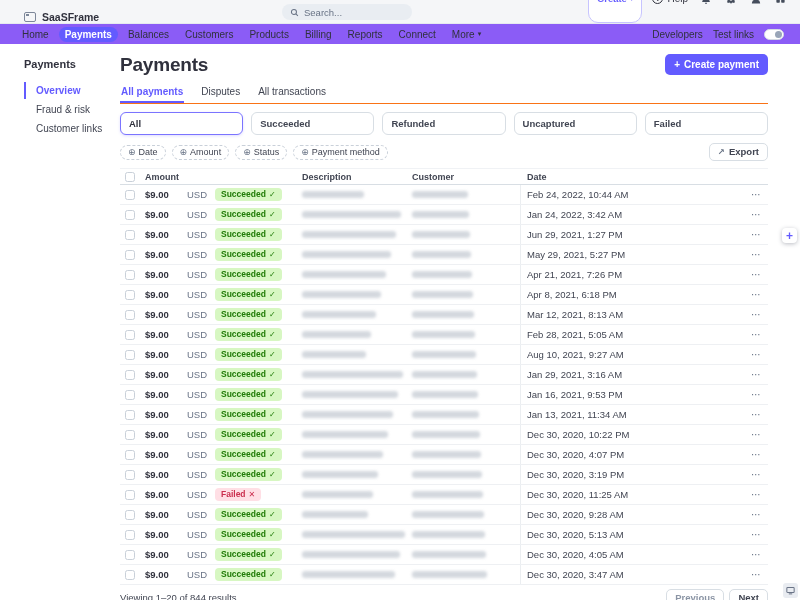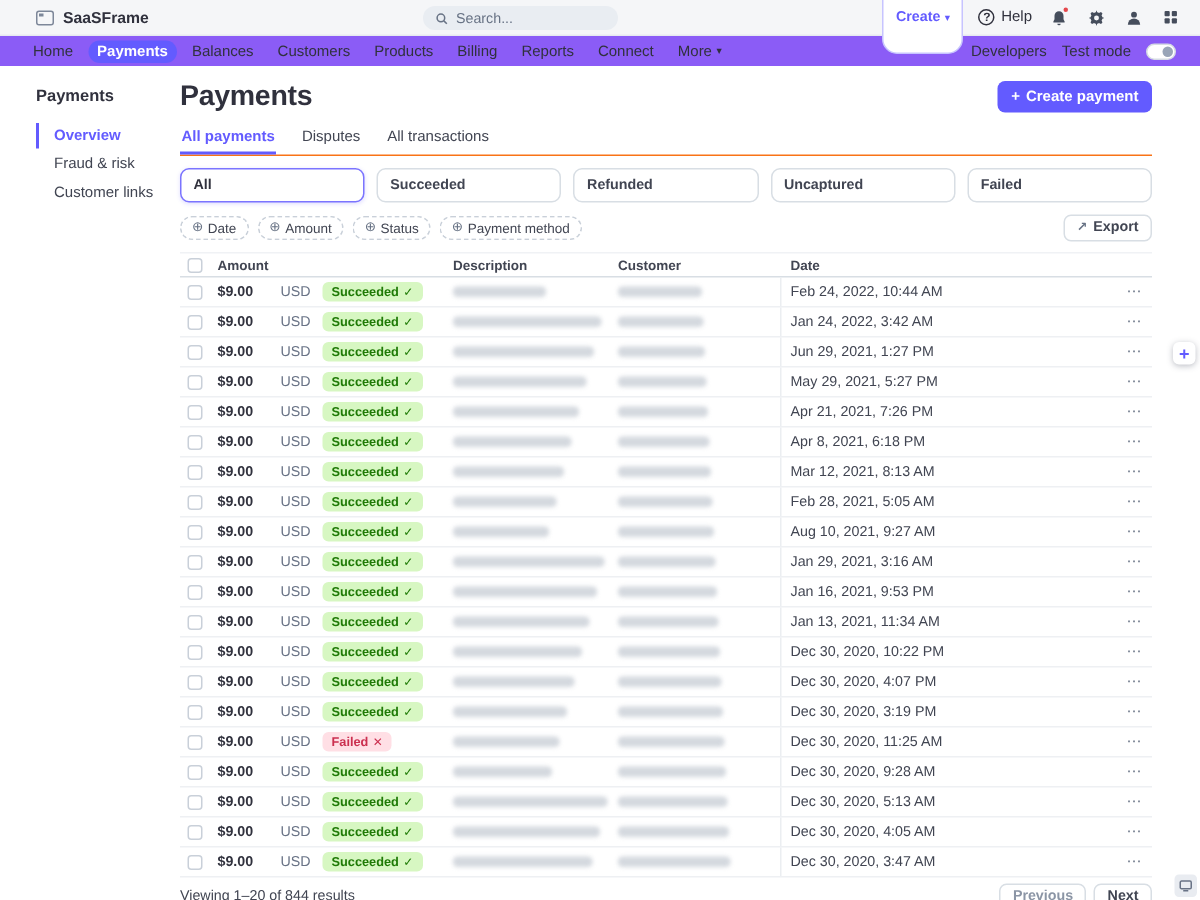--- a/index.html
+++ b/index.html
@@ -4,21 +4,21 @@
 <style>
   * { margin:0; padding:0; box-sizing:border-box; }
   html,body { width:800px; height:600px; }
   body {
     font-family:"Liberation Sans", "DejaVu Sans", sans-serif;
     background:#ffffff; color:#30313d; overflow:hidden; position:relative;
   }
 
   
   .topbar { height:24px; background:#f5f6f8; border-bottom:1px solid #e7eaf0;
-    display:flex; align-items:center; padding:0 12px; position:relative; }
+    display:flex; align-items:flex-end; padding:0 12px; position:relative; }
   .app { display:flex; align-items:center; gap:6px; font-size:10.5px; font-weight:700; color:#30313d; margin-left:12px; }
   .app-icon { width:12px; height:10px; border:1px solid #7d8799; border-radius:2px; position:relative; }
   .app-icon::before { content:""; position:absolute; left:1px; top:1px; width:3px; height:2px; background:#7d8799; }
   .search { position:absolute; left:282px; top:4px; width:130px; height:16px; background:#e9edf2;
     border-radius:9px; display:flex; align-items:center; gap:5px; padding:0 8px; color:#687385; font-size:9.5px; cursor:text; }
   .top-right { margin-left:auto; display:flex; align-items:center; gap:10px; }
   .create-pill { display:flex; align-items:center; gap:3px; border:1px solid #c7c4ff; color:#635bff;
     background:#fff; border-radius:10px; padding:18px 8px; font-size:9.5px; font-weight:700; cursor:pointer; }
   .create-pill .caret { font-size:7px; }
   .help { display:flex; align-items:center; gap:4px; font-size:10px; color:#30313d; cursor:pointer; }
@@ -185,21 +185,21 @@
       <div class="nav-item">
         <span>Connect</span>
       </div>
       <div class="nav-item">
         <span>More</span>
         <span class="nav-caret">▾</span>
       </div>
     </div>
   <div class="nav-right">
     <span style="cursor:pointer;">Developers</span>
-    <span>Test mode</span>
+    <span>Test links</span>
     <span class="toggle">
         <span class="knob"></span>
       </span>
   </div>
 </div>
 
 <div class="layout">
   <div class="sidebar">
     <div class="sidebar-title">Payments</div>
     <div>

